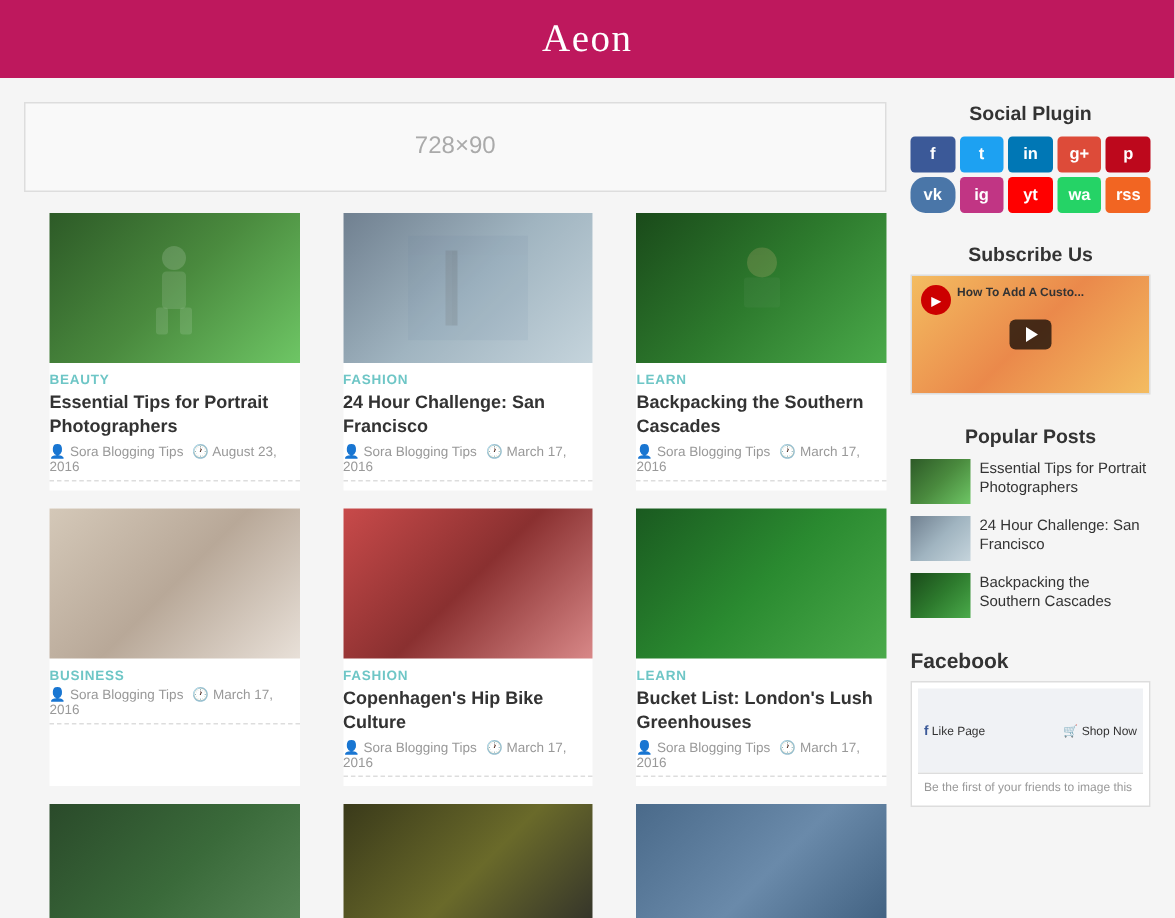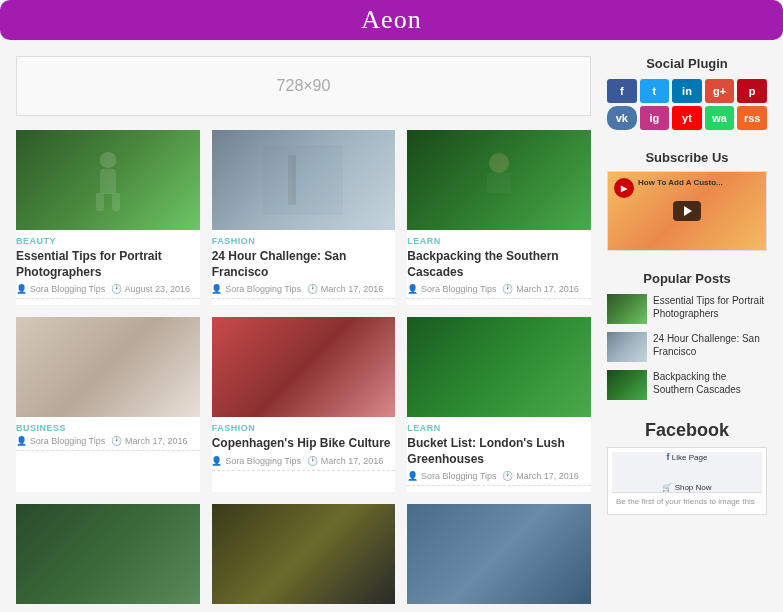--- a/index.html
+++ b/index.html
@@ -1,25 +1,24 @@
 <!DOCTYPE html>
 <html><head>
   <meta charset="utf-8">
   <style>
     * { margin: 0; padding: 0; box-sizing: border-box; }
     body { font-family: Arial, sans-serif; font-size: 13px; background: #f5f5f5; color: #333; }
 
     
     .header {
-      background: #a21caf;
-      height: 40px;
-      display: flex;
-      align-items: center;
-      justify-content: center;
-      border-radius: 10px;
+      background: #be185d;
+      height: 52px;
+      display: flex;
+      align-items: center;
+      justify-content: center;
     }
     .logo {
       font-family: 'Brush Script MT', cursive;
       font-size: 26px;
       color: white;
       letter-spacing: 1px;
     }
 
     
     .container {
@@ -51,20 +50,21 @@
 
     
     .posts-grid {
       display: grid;
       grid-template-columns: repeat(3, 1fr);
       gap: 12px;
     }
 
     .post-card {
       background: #fff;
+      margin-left: 17px;
     }
 
     
     .img-placeholder {
       width: 100%;
       height: 100px;
       display: block;
       position: relative;
       overflow: hidden;
     }
@@ -221,23 +221,22 @@
 
     .subscribe-title {
       font-size: 13px;
       font-weight: bold;
       text-align: center;
       margin-bottom: 6px;
       color: #333;
     }
 
     .fb-title {
-      font-size: 18px;
-      font-weight: bold;
-      text-align: center;
+      font-size: 14px;
+      font-weight: bold;
       margin-bottom: 6px;
       color: #333;
     }
   </style>
 </head>
 <body>
 
 <div class="header">
   <div class="logo">Aeon</div>
 </div>
@@ -363,21 +362,21 @@
           <div class="popular-post">
             <div class="popular-post-img img-forest"></div>
             <div class="popular-post-title">Backpacking the Southern Cascades</div>
           </div>
         </div>
     </div>
 
     <div class="sidebar-section">
       <div class="fb-title">Facebook</div>
       <div class="fb-widget">
-        <div style="background:#f0f2f5;height:40px;display:flex;align-items:center;justify-content:space-between;padding:0 4px;flex-direction:column;">
+        <div style="background:#f0f2f5;height:56px;display:flex;align-items:center;justify-content:space-between;padding:0 4px;">
           <div style="font-size:8px;color:#333;">
             <span style="color:#3b5998;font-size:9px;font-weight:bold;">f</span> Like Page
           </div>
           <div style="font-size:8px;color:#333;">🛒 Shop Now</div>
         </div>
         <div style="background:white;padding:4px;font-size:8px;color:#999;border-top:1px solid #ddd;">
           Be the first of your friends to image this
         </div>
       </div>
     </div>

